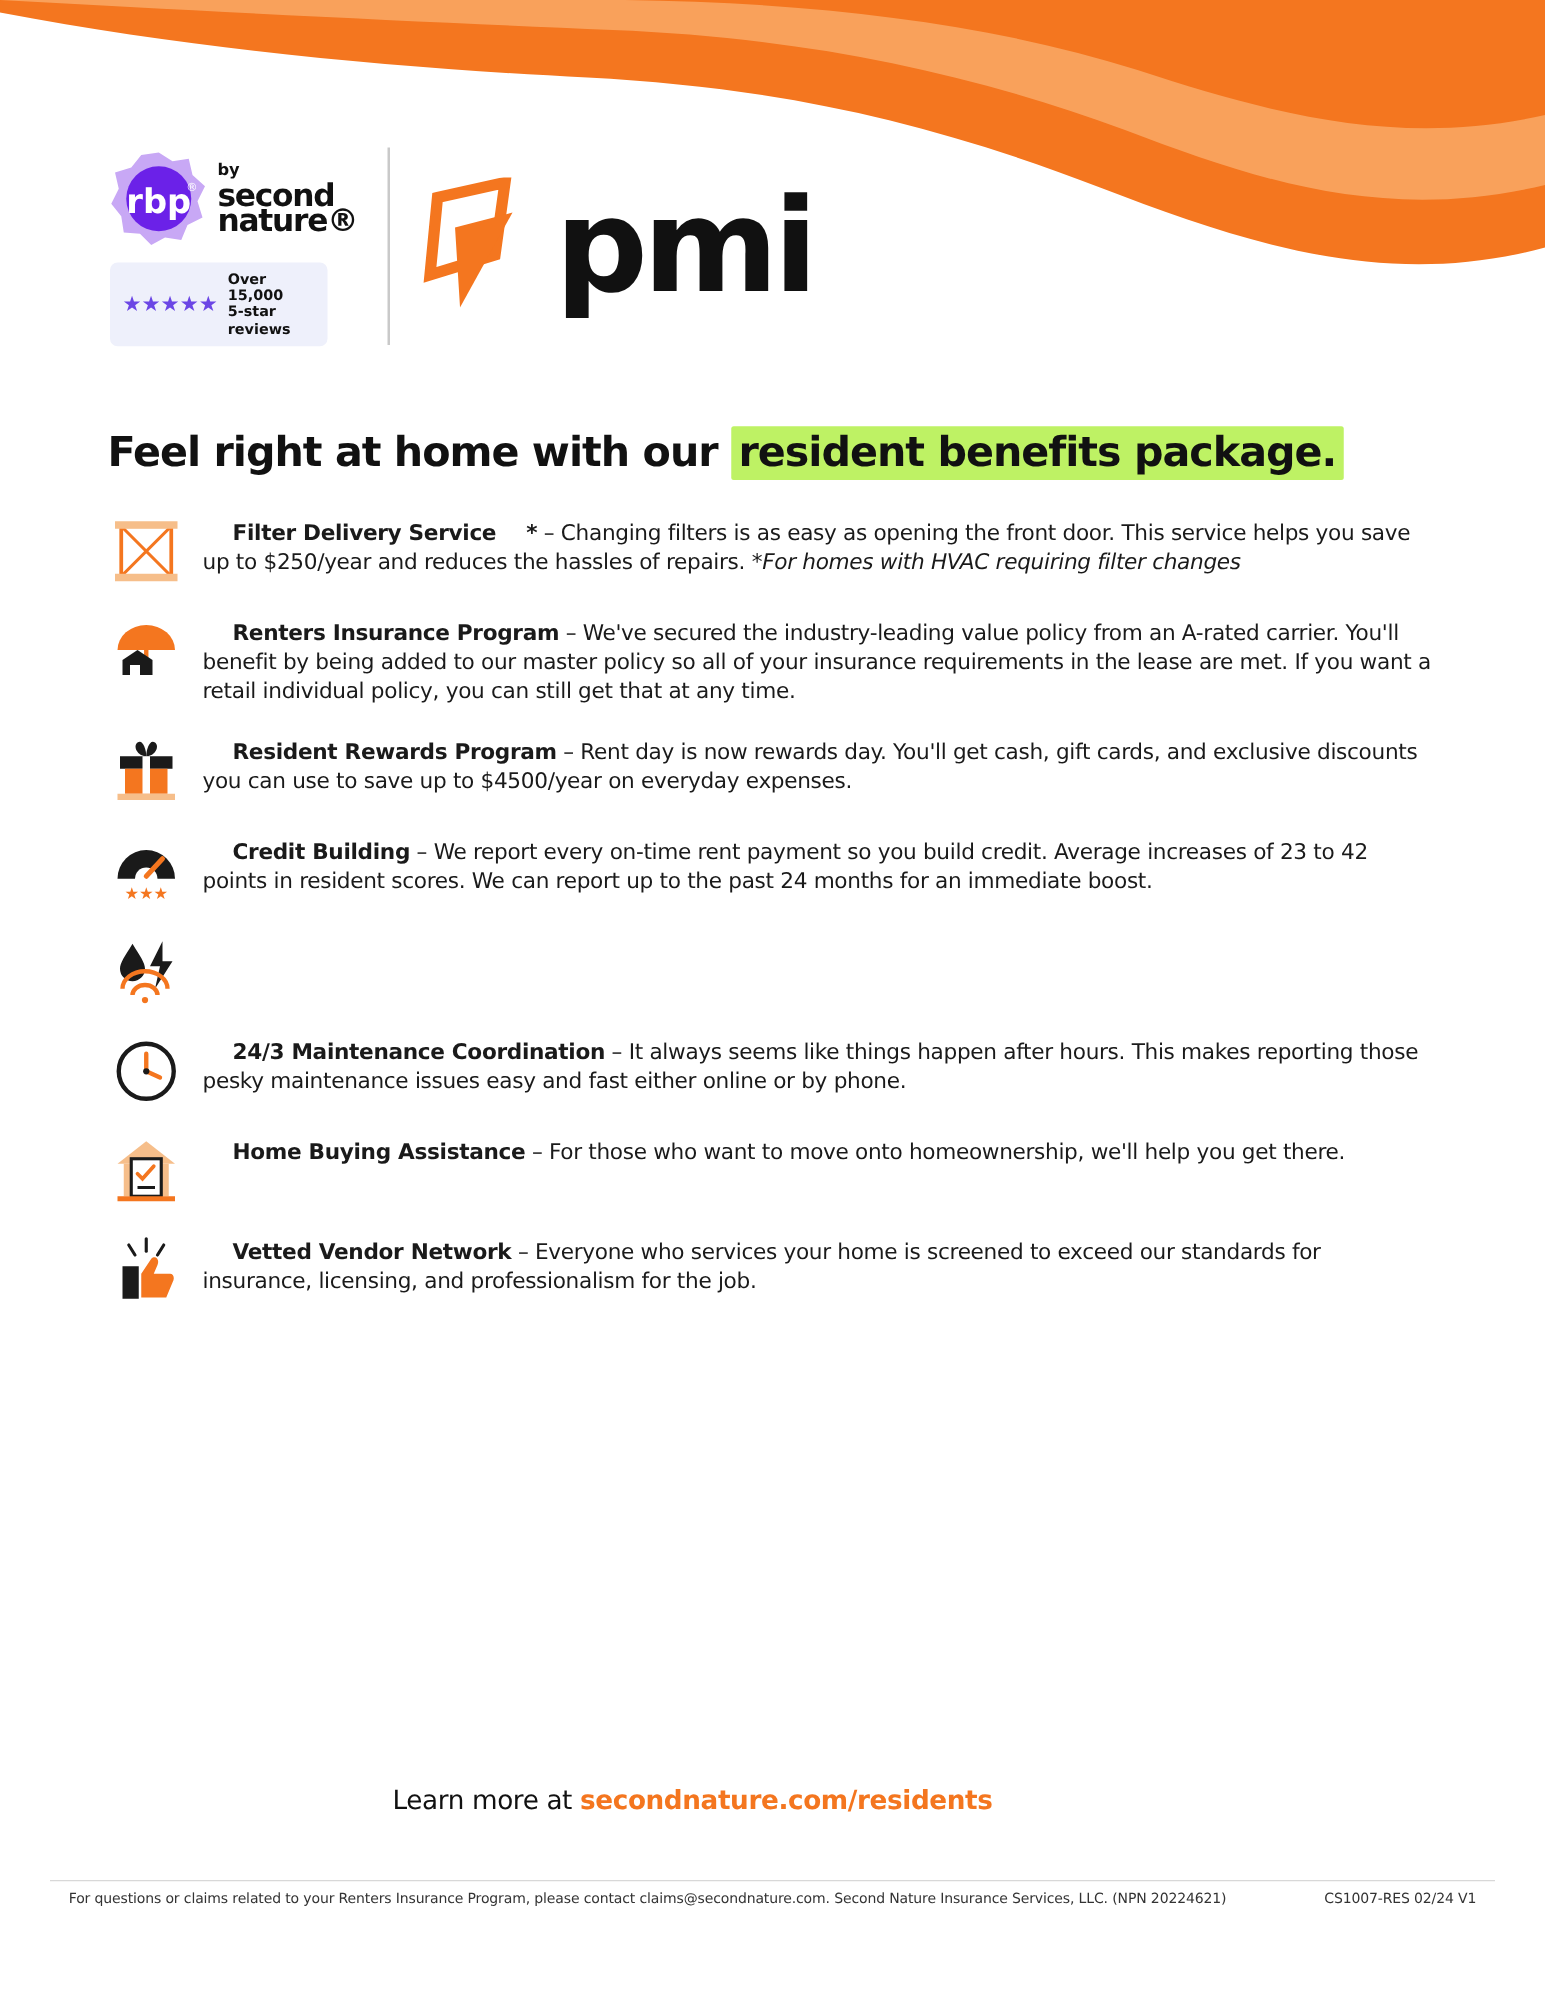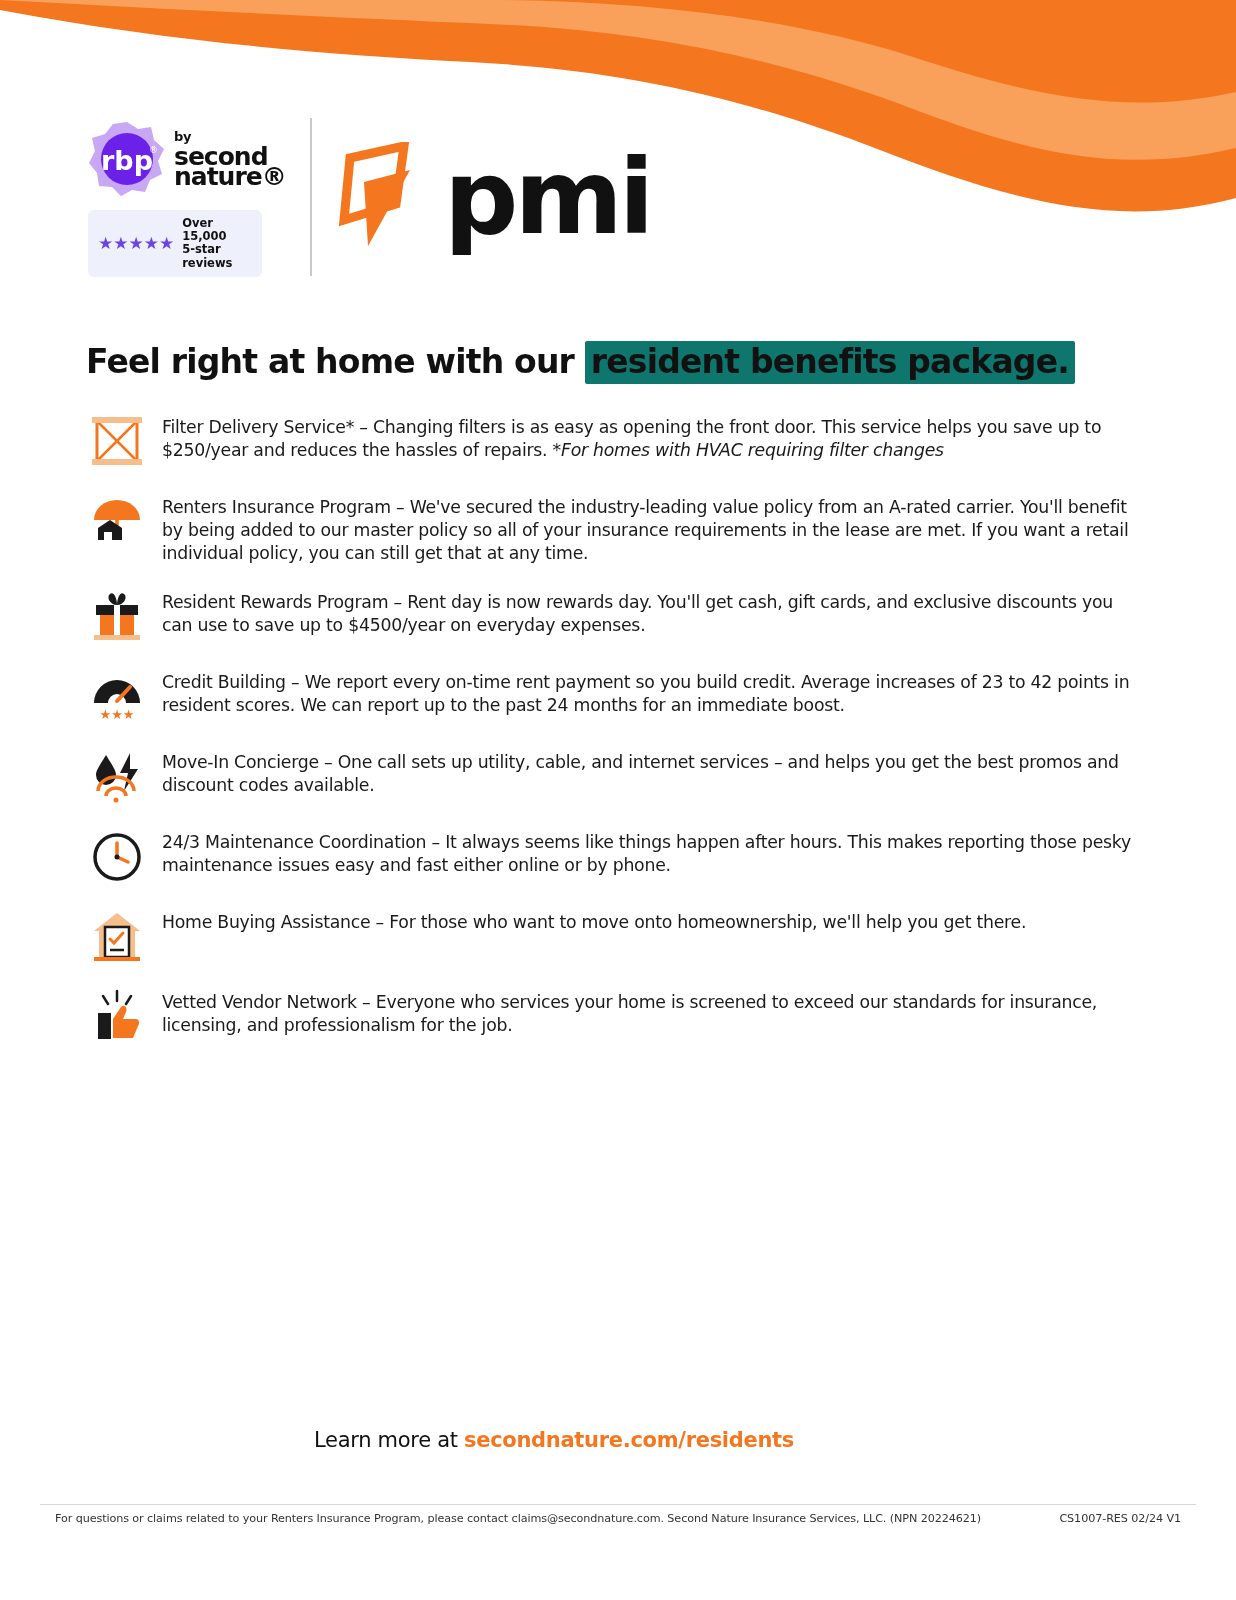--- a/index.html
+++ b/index.html
@@ -148,21 +148,21 @@
     left: 86px;
     width: 1060px;
     font-family: "DejaVu Sans", sans-serif;
     font-size: 33px;
     font-weight: 700;
     letter-spacing: -0.8px;
     color: #111;
     white-space: nowrap;
   }
   .headline .hl {
-    background: #0f766e;
+    background: #bef264;
     color: #111;
     padding: 1px 6px 3px 6px;
     border-radius: 2px;
   }
 
   
   .benefits {
     position: absolute;
     top: 412px;
     left: 86px;
@@ -185,21 +185,22 @@
   .benefit-icon svg { display: block; }
   .benefit-text {
     font-family: "DejaVu Sans", sans-serif;
     font-size: 17.3px;
     line-height: 1.33;
     color: #1a1a1a;
     letter-spacing: -0.25px;
     padding-top: 4px;
   }
   .benefit-text b {
-    font-weight: 400;
+    font-weight: 700;
+    margin-left: 24px;
   }
   .benefit-text i {
     font-style: italic;
   }
 
   
   .learn-more {
     position: absolute;
     top: 1428px;
     left: 0;
@@ -364,23 +365,20 @@
     <div class="benefit">
       <div class="benefit-icon">
         <svg width="58" height="54" viewBox="0 0 58 54" xmlns="http://www.w3.org/2000/svg">
           <path d="M18 6 C12 16 8 21 8 26 A10 10 0 0 0 28 26 C28 21 24 16 18 6 Z" fill="#1a1a1a"></path>
           <path d="M42 4 L32 24 L40 24 L36 42 L50 20 L42 20 Z" fill="#1a1a1a"></path>
           <path d="M10 42 A18 14 0 0 1 46 42" stroke="#F4761F" stroke-width="3.5" fill="none"></path>
           <path d="M18 47 A10 8 0 0 1 38 47" stroke="#F4761F" stroke-width="3.5" fill="none"></path>
           <circle cx="28" cy="51" r="2.5" fill="#F4761F"></circle>
         </svg>
       </div>
-      <div class="benefit-text">
-        <b>Move-In Concierge</b><span> – One call sets up utility, cable, and internet services – and helps you get the best promos and discount codes available.</span>
-      </div>
     </div>
 
     <div class="benefit">
       <div class="benefit-icon">
         <svg width="58" height="54" viewBox="0 0 58 54" xmlns="http://www.w3.org/2000/svg">
           <circle cx="29" cy="28" r="22" fill="none" stroke="#1a1a1a" stroke-width="3.5"></circle>
           <line x1="29" y1="28" x2="29" y2="14" stroke="#F4761F" stroke-width="3.5" stroke-linecap="round"></line>
           <line x1="29" y1="28" x2="40" y2="33" stroke="#F4761F" stroke-width="3.5" stroke-linecap="round"></line>
           <circle cx="29" cy="28" r="2.5" fill="#1a1a1a"></circle>
         </svg>

